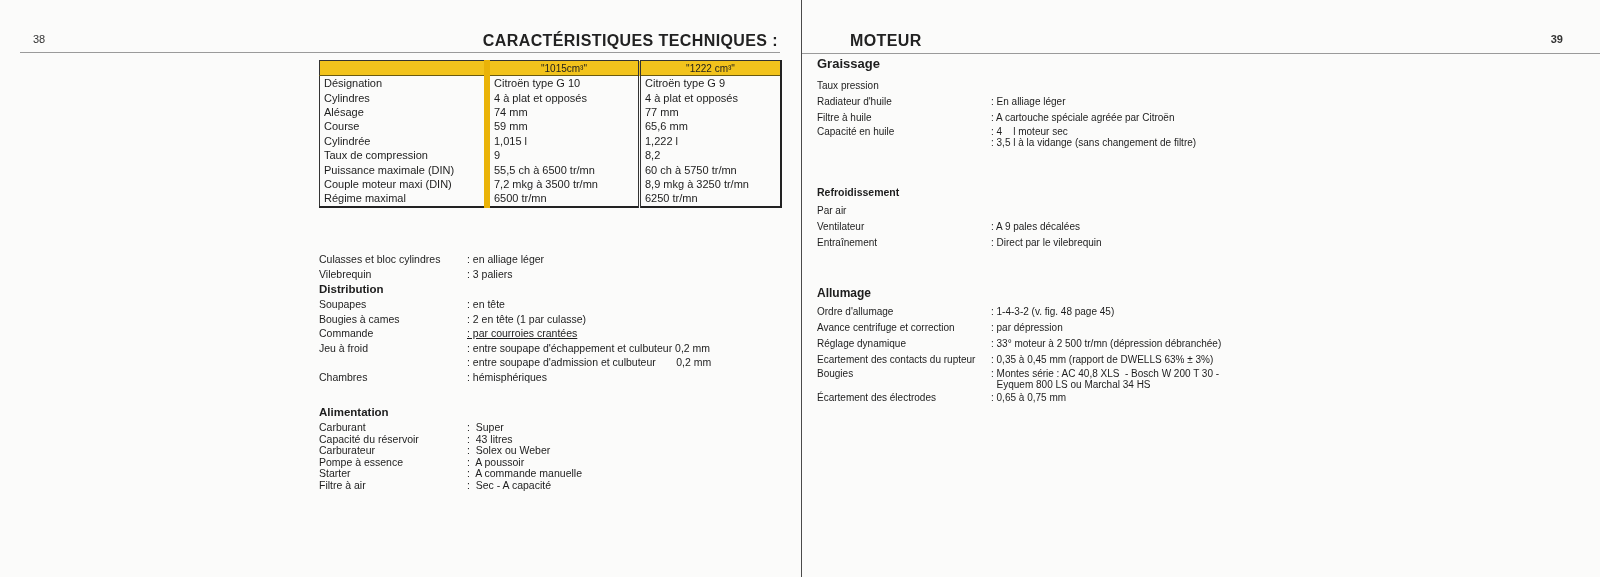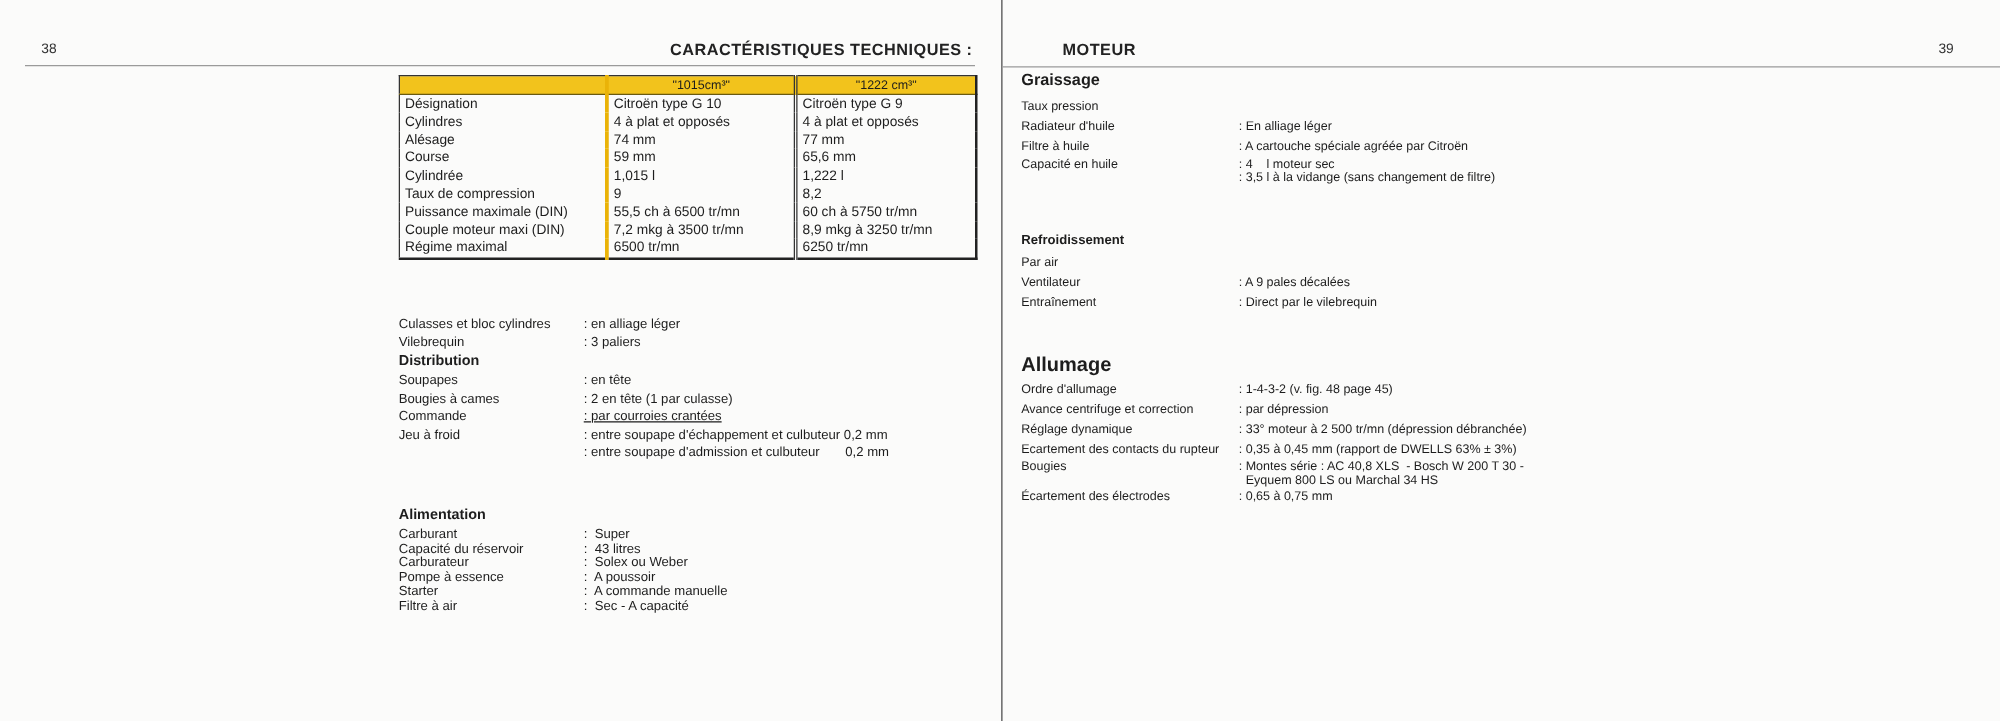--- a/index.html
+++ b/index.html
@@ -11,36 +11,36 @@
   .page { position:absolute; top:0; height:432px; }
   .page-left { left:0; width:800px; }
   .page-right { left:802px; width:798px; }
   .spine {
     position:absolute; left:801px; top:0; width:1px; height:577px;
     background:#4a4a4a;
   }
   .header-rule { position:absolute; height:1px; background:#9a9a9a; }
   .page-num { position:absolute; top:33px; font-size:11px; color:#333; }
   .running-title {
-    position:absolute; top:32px; font-size:13px; font-weight:bold;
+    position:absolute; top:32px; font-size:16px; font-weight:bold;
     letter-spacing:0.4px; color:#222;
   }
 
   
   .spec-table {
     position:absolute; left:319px; top:60px; width:463px;
     border:1px solid #333; border-right:2px solid #222; border-bottom:2px solid #222;
     border-collapse:collapse; font-size:11px;
   }
   .spec-table th {
     background:#f2c31c; font-weight:normal; height:14px; padding:0 4px;
     font-size:10px; text-align:center; border-bottom:1px solid #6a5a10;
   }
   .spec-table td { padding:0 4px; height:14.4px; line-height:14px; white-space:nowrap; }
-  .spec-table .col-label { width:156px; border-right:3px solid #eab308; }
+  .spec-table .col-label { width:156px; border-right:6px solid #eab308; }
   .spec-table .col-a { width:140px; border-right:3px double #333; }
   .spec-table td.col-label, .spec-table th.col-label { text-align:left; }
   .spec-table td.col-a, .spec-table td.col-b { text-align:left; }
 
   .kv { position:absolute; font-size:10.5px; line-height:14.5px; }
   .kv .row { display:flex; }
   .kv .k { flex:none; }
   .kv .v { flex:none; white-space:nowrap; }
   .section-title { font-weight:bold; font-size:11.5px; line-height:16px; }
 
@@ -147,20 +147,24 @@
           <span class="v" style="white-space: pre; text-decoration: underline;">: par courroies crantées</span>
         </div>
         <div class="row">
           <span class="k">Jeu à froid</span>
           <span class="v" style="white-space: pre;">: entre soupape d'échappement et culbuteur 0,2 mm</span>
         </div>
         <div class="row">
           <span class="k"></span>
           <span class="v" style="white-space: pre;">: entre soupape d'admission et culbuteur       0,2 mm</span>
         </div>
+        <div class="row">
+          <span class="k">Chambres</span>
+          <span class="v" style="white-space: pre;">: hémisphériques</span>
+        </div>
       </div>
   </div>
 
   <div class="kv block-left2">
     <div class="section-title">Alimentation</div>
     <div id="alim-list">
         <div class="row">
           <span class="k">Carburant</span>
           <span class="v" style="white-space: pre;">:  Super</span>
         </div>
@@ -185,21 +189,21 @@
           <span class="v" style="white-space: pre;">:  Sec - A capacité</span>
         </div>
       </div>
   </div>
 </div>
 
 <div class="spine"></div>
 
 <div class="page page-right">
   <span class="running-title" style="left:0px;padding-left:48px;">MOTEUR</span>
-  <span class="page-num" style="right:37px;">39</span>
+  <span class="page-num" style="right:37px;font-weight:bold;">39</span>
   <div class="header-rule" style="left:0; width:798px; top:53px;"></div>
 
   <div class="kv block-right gr" style="left:15px;">
     <div class="section-title" style="font-size:13px; margin-bottom:6px;">Graissage</div>
     <div class="row">
         <span>Taux pression</span>
       </div>
     <div id="gr-list">
         <div class="row">
           <span class="k">Radiateur d'huile</span>
@@ -231,21 +235,21 @@
           <span class="v" style="white-space: pre;">: A 9 pales décalées</span>
         </div>
         <div class="row">
           <span class="k">Entraînement</span>
           <span class="v" style="white-space: pre;">: Direct par le vilebrequin</span>
         </div>
       </div>
   </div>
 
   <div class="kv block-right al" style="left:15px;">
-    <div class="section-title" style="font-size:16px; margin-bottom:3px;">Allumage</div>
+    <div class="section-title" style="font-size:12px; margin-bottom:3px;">Allumage</div>
     <div id="al-list">
         <div class="row">
           <span class="k">Ordre d'allumage</span>
           <span class="v" style="white-space: pre;">: 1-4-3-2 (v. fig. 48 page 45)</span>
         </div>
         <div class="row">
           <span class="k">Avance centrifuge et correction</span>
           <span class="v" style="white-space: pre;">: par dépression</span>
         </div>
         <div class="row">

